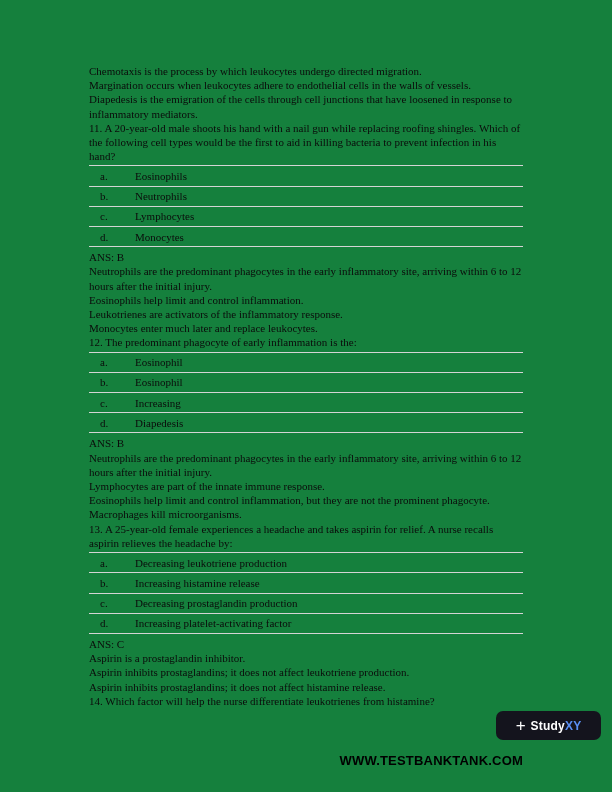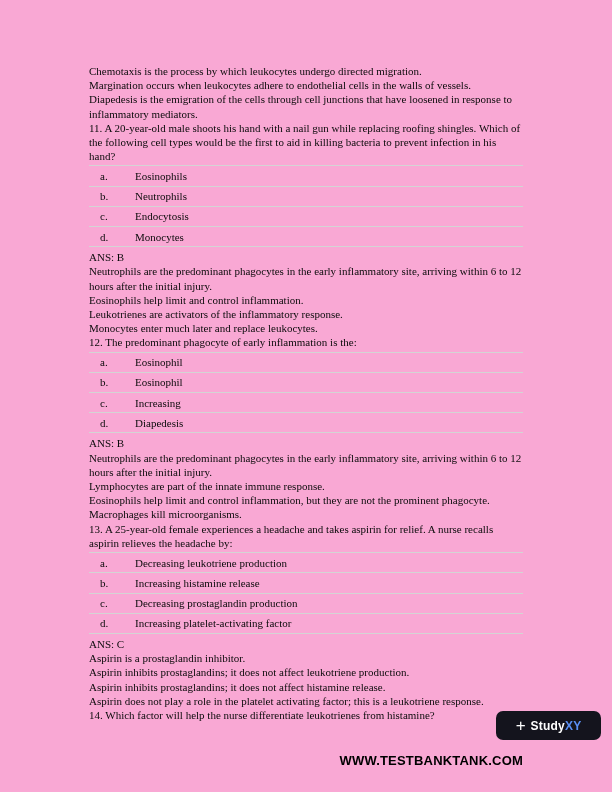--- a/index.html
+++ b/index.html
@@ -1,21 +1,21 @@
 <!DOCTYPE html>
 <html><head>
 <meta charset="utf-8">
 <style>
   html, body { margin: 0; padding: 0; background: #e8e8e8; }
   .page {
     position: relative;
     width: 612px;
     height: 792px;
     margin: 0 auto;
-    background: #f9a8d4;
+    background: #15803d;
     font-family: "Liberation Serif", serif;
     font-size: 11px;
     color: #0b0b0b;
     overflow: hidden;
   }
   .content {
     position: absolute;
     left: 89px;
     top: 64px;
     width: 434px;
@@ -94,21 +94,21 @@
         <div class="option">
           <span class="letter">a.</span>
           <span>Eosinophils</span>
         </div>
         <div class="option">
           <span class="letter">b.</span>
           <span>Neutrophils</span>
         </div>
         <div class="option">
           <span class="letter">c.</span>
-          <span>Endocytosis</span>
+          <span>Lymphocytes</span>
         </div>
         <div class="option">
           <span class="letter">d.</span>
           <span>Monocytes</span>
         </div>
       </div>
       <p>ANS: B</p>
       <p>Neutrophils are the predominant phagocytes in the early inflammatory site, arriving within 6 to 12 hours after the initial injury.</p>
       <p>Eosinophils help limit and control inflammation.</p>
       <p>Leukotrienes are activators of the inflammatory response.</p>
@@ -159,21 +159,20 @@
         </div>
         <div class="option">
           <span class="letter">d.</span>
           <span>Increasing platelet-activating factor</span>
         </div>
       </div>
       <p>ANS: C</p>
       <p>Aspirin is a prostaglandin inhibitor.</p>
       <p>Aspirin inhibits prostaglandins; it does not affect leukotriene production.</p>
       <p>Aspirin inhibits prostaglandins; it does not affect histamine release.</p>
-      <p>Aspirin does not play a role in the platelet activating factor; this is a leukotriene response.</p>
     </div>
 
     <p>14. Which factor will help the nurse differentiate leukotrienes from histamine?</p>
   </div>
 
   <div class="brand-badge" style="background: rgb(20, 20, 29);">
     <span class="brand-plus">+</span>
     <span class="brand-text"><span>Study</span><span class="brand-suffix" style="color: rgb(90, 143, 245);">XY</span></span>
   </div>
 

